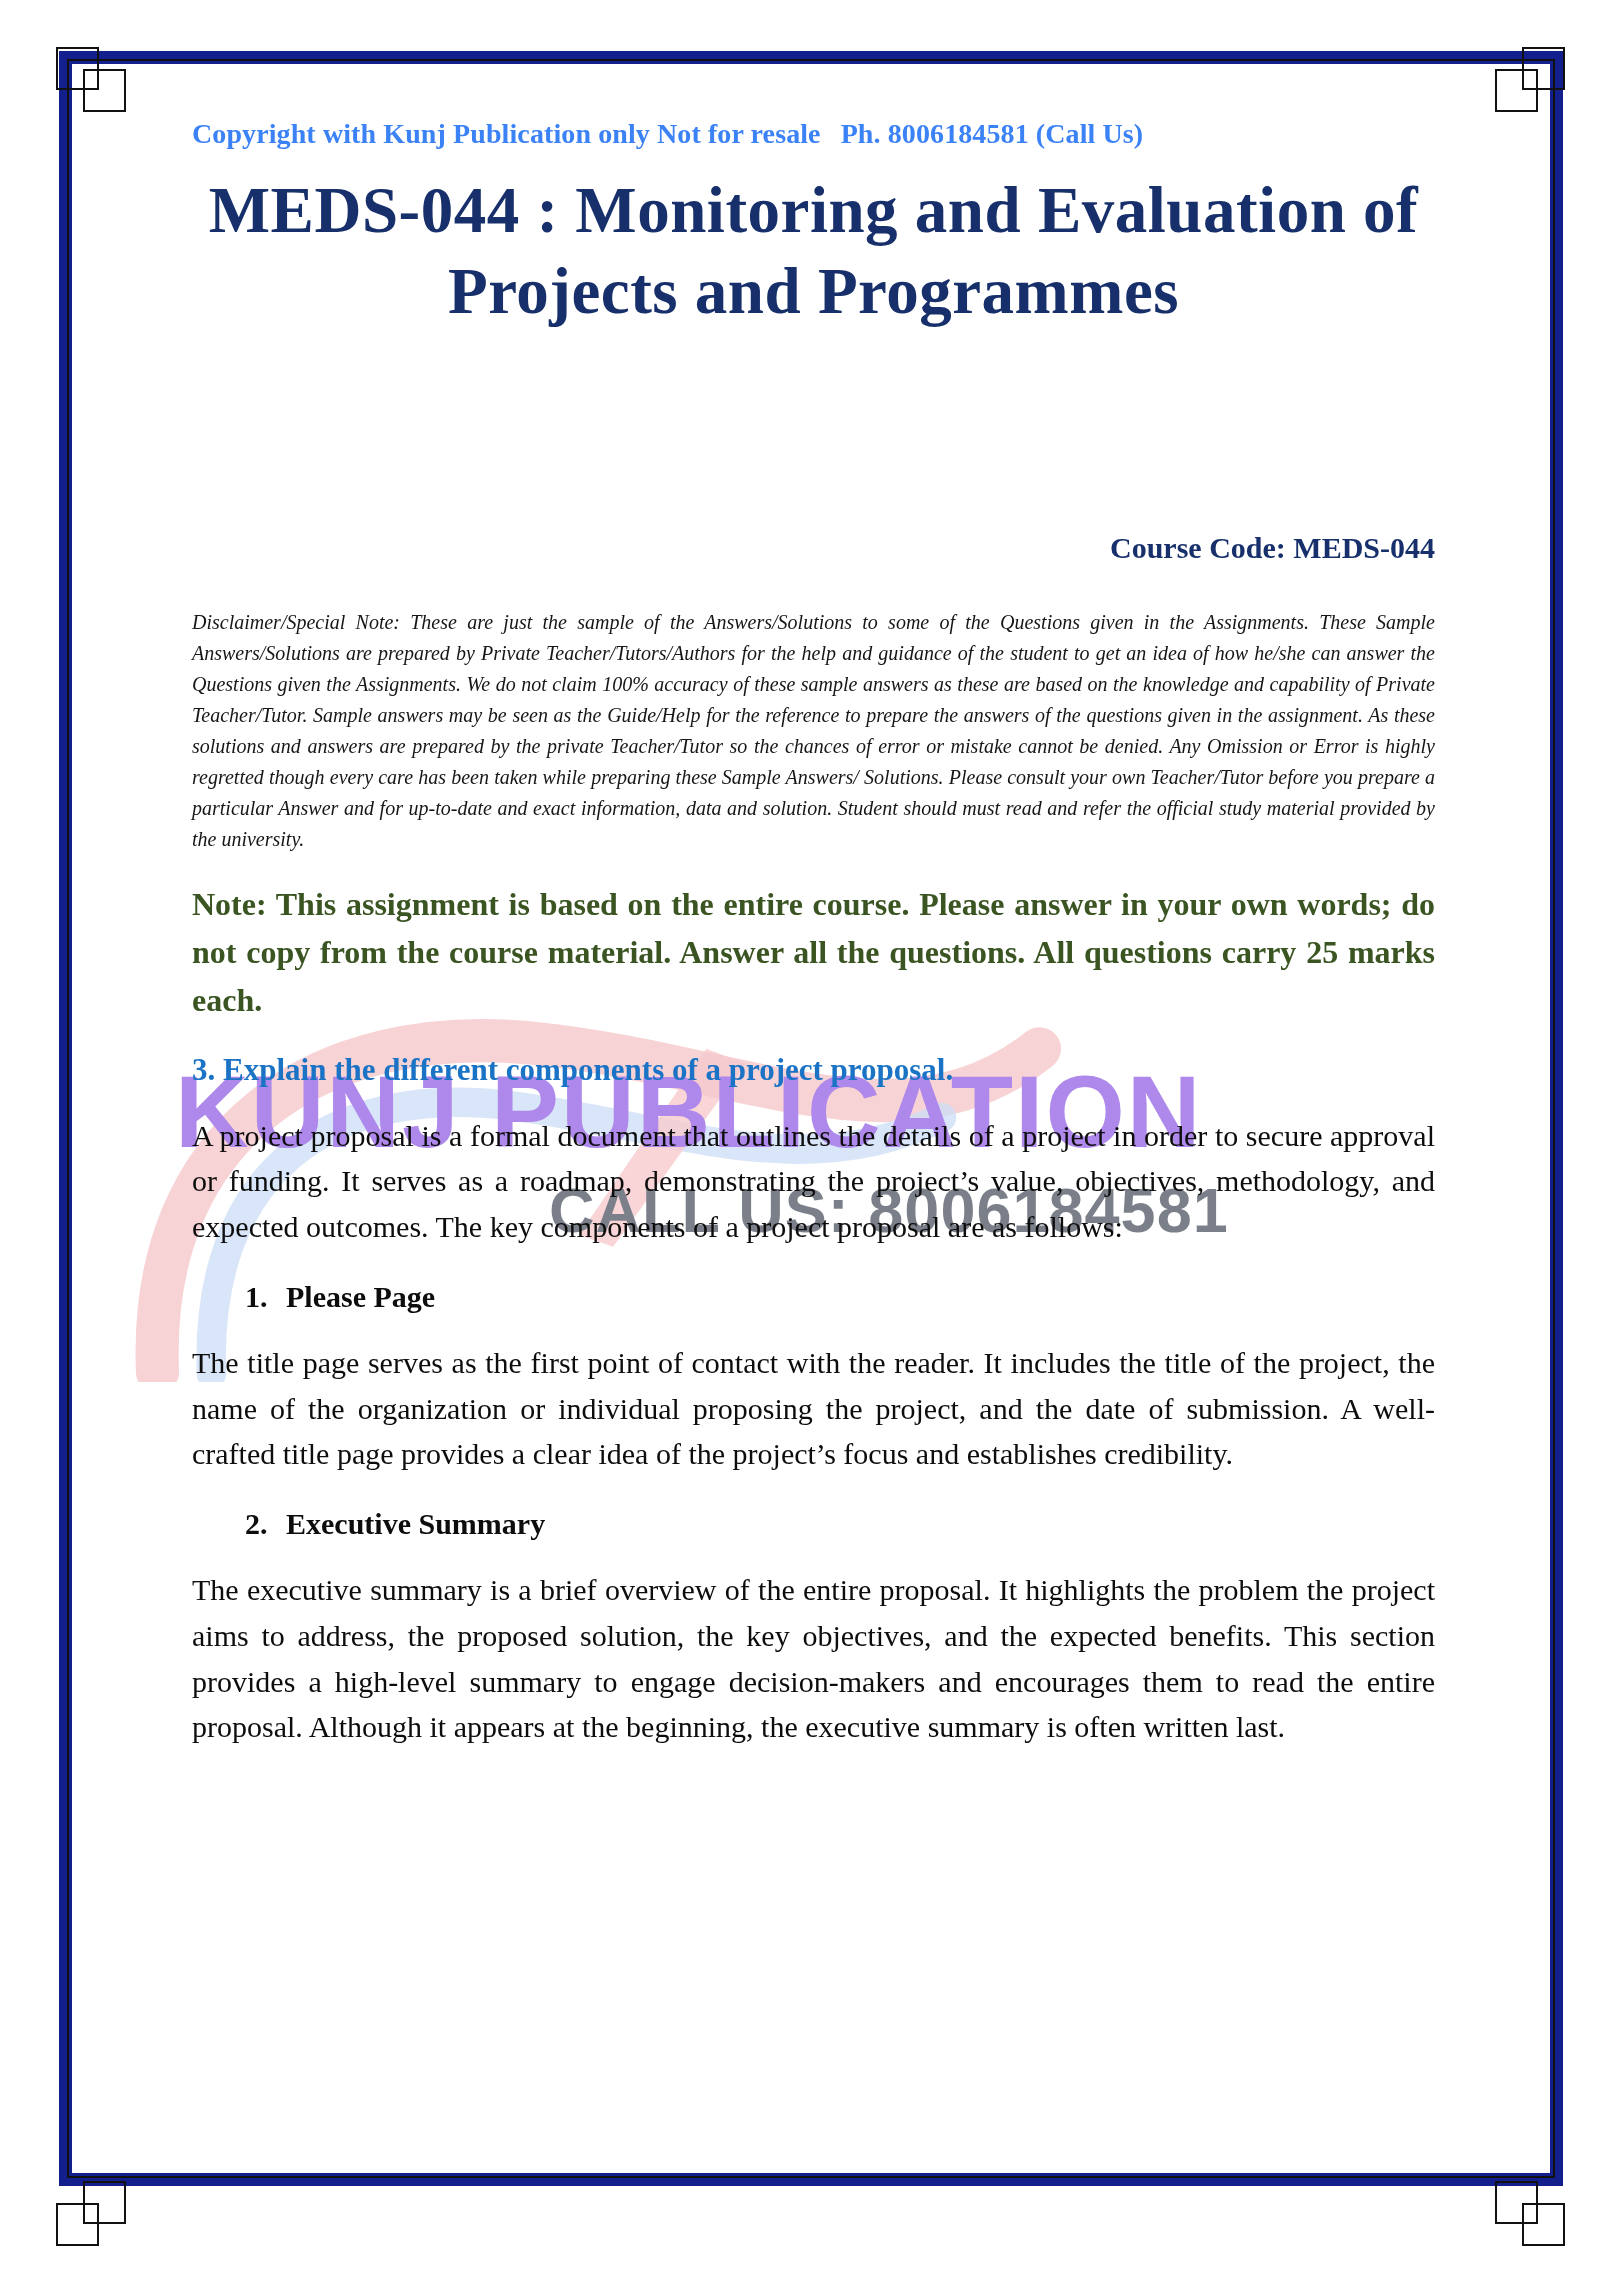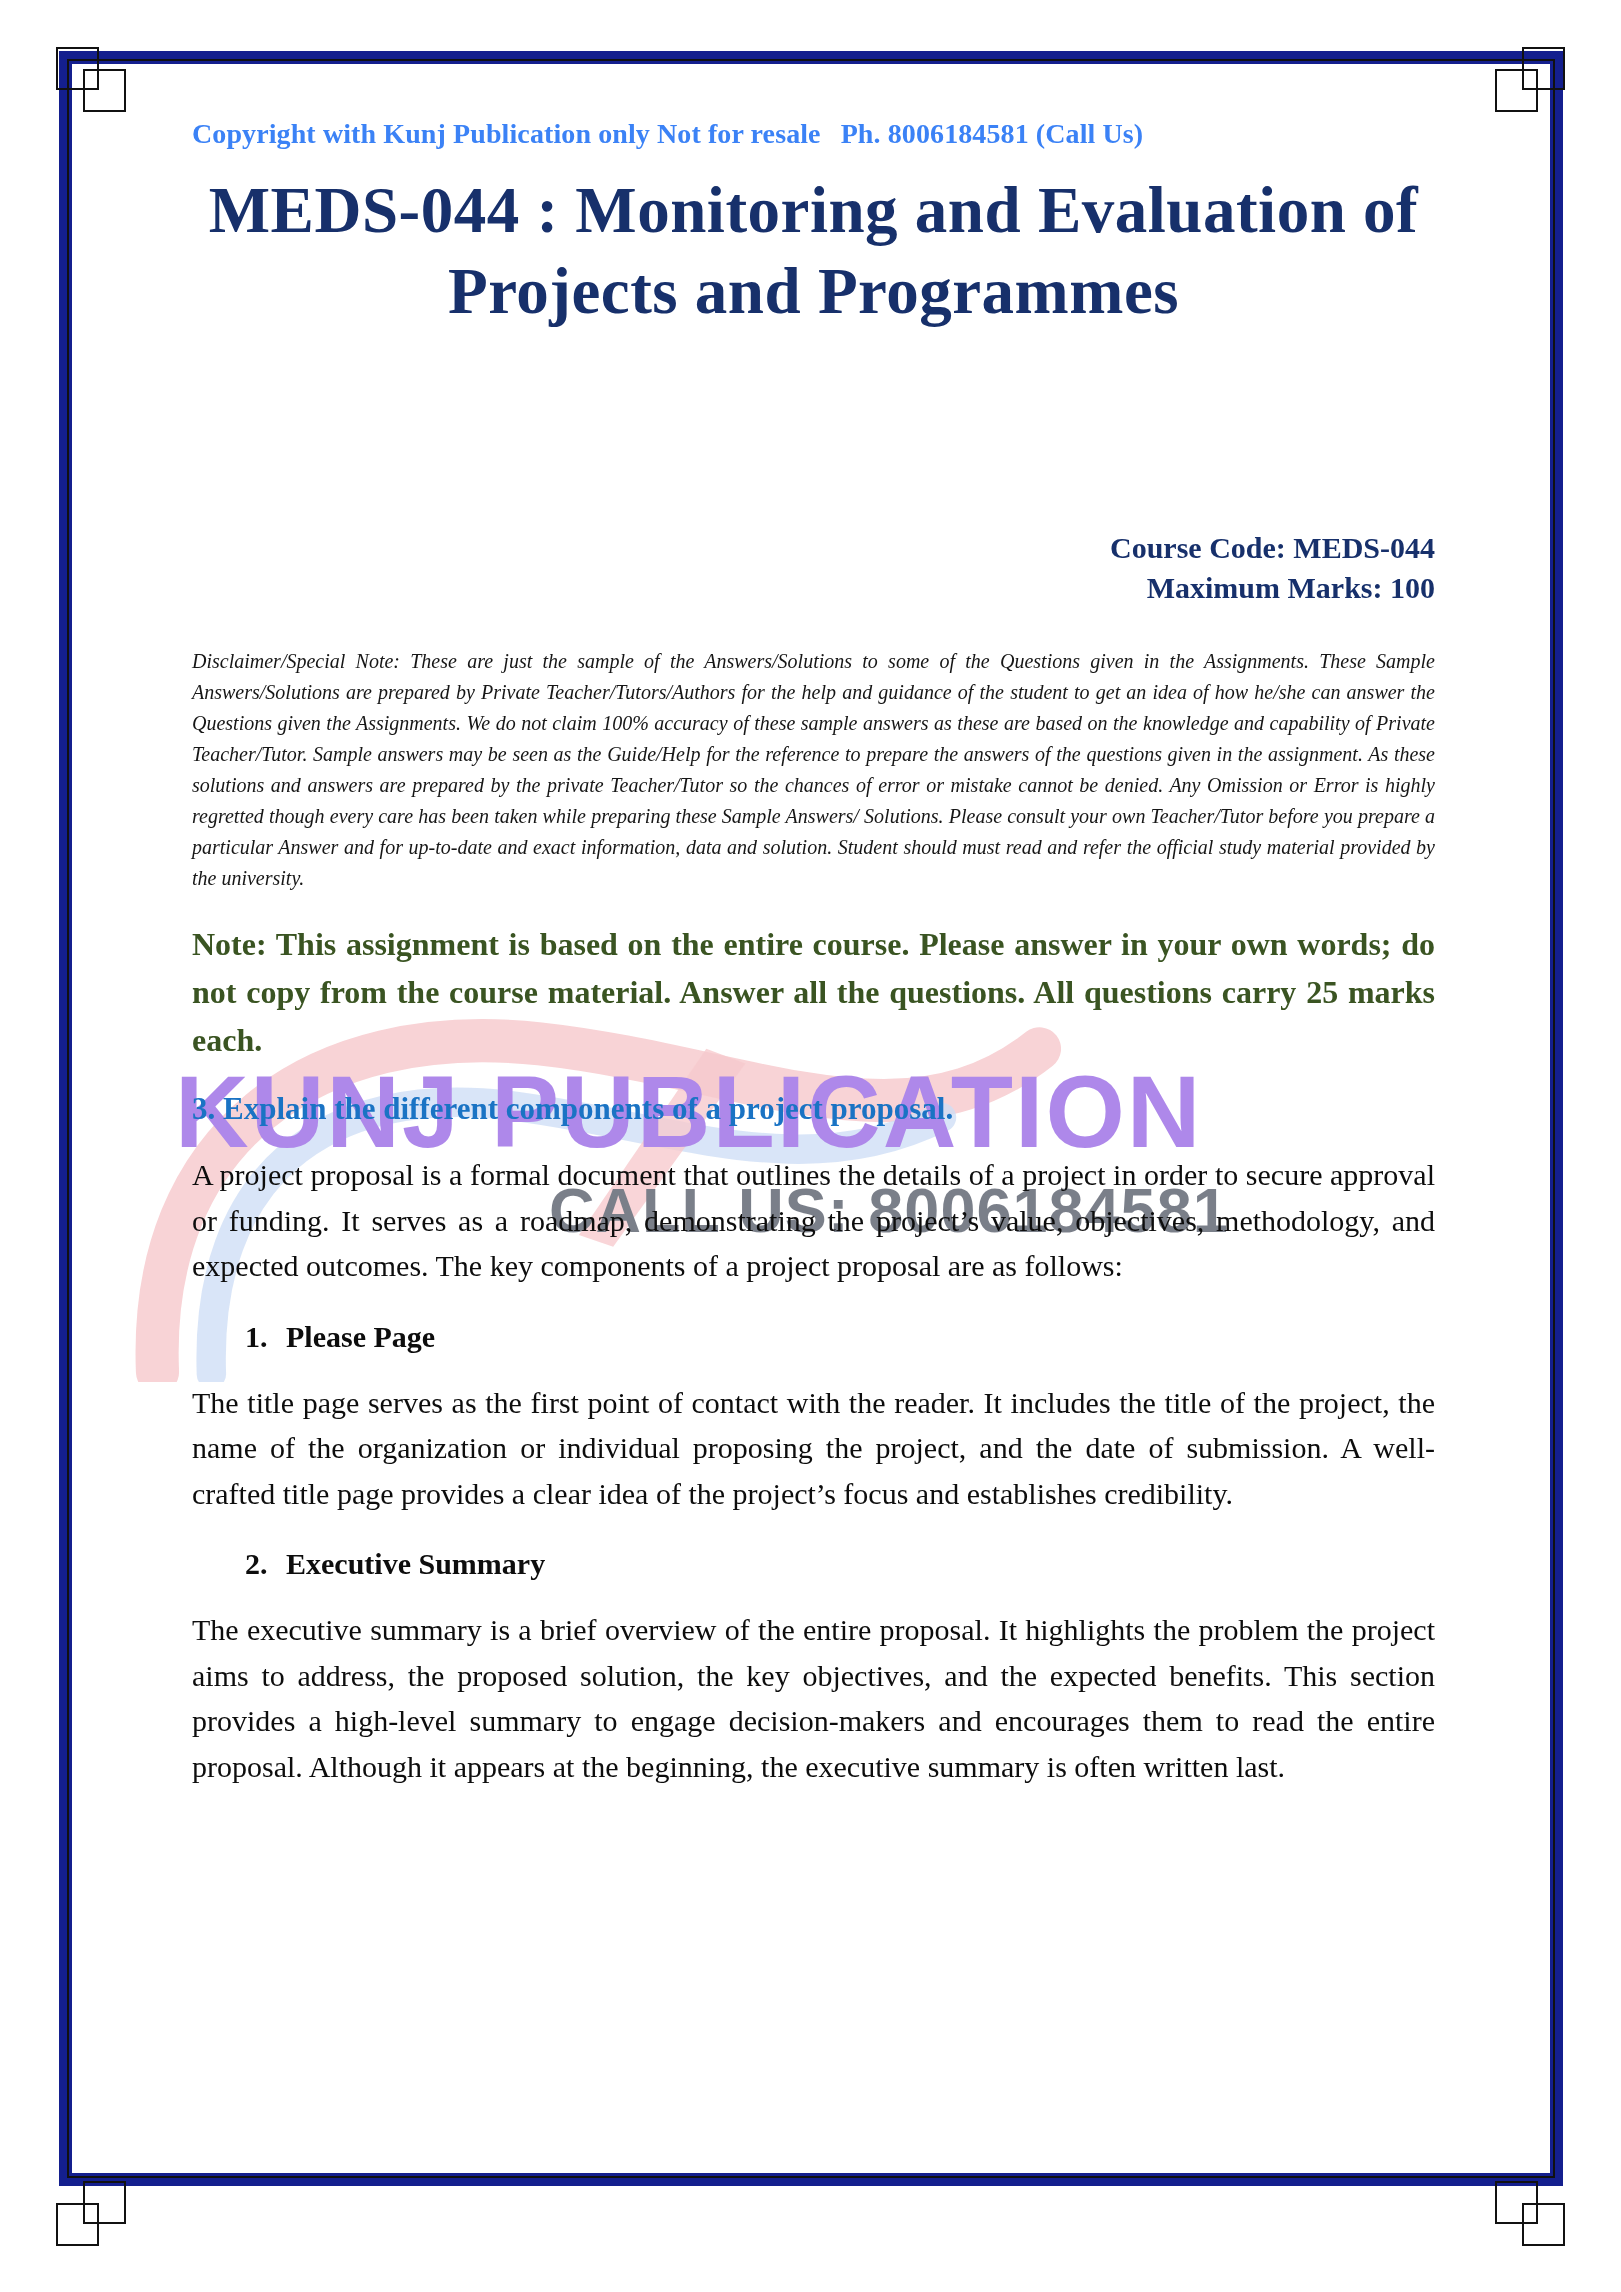--- a/index.html
+++ b/index.html
@@ -261,21 +261,20 @@
 
     <div class="doc-header">
       <span class="hdr-left">Copyright with Kunj Publication only Not for resale</span>
       <span class="hdr-right">Ph. 8006184581 (Call Us)</span>
     </div>
 
     <h1 class="doc-title">MEDS-044 : Monitoring and Evaluation of Projects and Programmes</h1>
 
     <div class="course-block">
       <div>Course Code: MEDS-044</div>
-      <div>Maximum Marks: 100</div>
     </div>
 
     <div class="disclaimer">Disclaimer/Special Note: These are just the sample of the Answers/Solutions to some of the Questions given in the Assignments. These Sample Answers/Solutions are prepared by Private Teacher/Tutors/Authors for the help and guidance of the student to get an idea of how he/she can answer the Questions given the Assignments. We do not claim 100% accuracy of these sample answers as these are based on the knowledge and capability of Private Teacher/Tutor. Sample answers may be seen as the Guide/Help for the reference to prepare the answers of the questions given in the assignment. As these solutions and answers are prepared by the private Teacher/Tutor so the chances of error or mistake cannot be denied. Any Omission or Error is highly regretted though every care has been taken while preparing these Sample Answers/ Solutions. Please consult your own Teacher/Tutor before you prepare a particular Answer and for up-to-date and exact information, data and solution. Student should must read and refer the official study material provided by the university.</div>
 
     <div class="note-block">Note: This assignment is based on the entire course. Please answer in your own words; do not copy from the course material. Answer all the questions. All questions carry 25 marks each.</div>
 
     <div class="question-heading">3. Explain the different components of a project proposal.</div>
 
     <p class="body-text">A project proposal is a formal document that outlines the details of a project in order to secure approval or funding. It serves as a roadmap, demonstrating the project’s value, objectives, methodology, and expected outcomes. The key components of a project proposal are as follows:</p>
 

